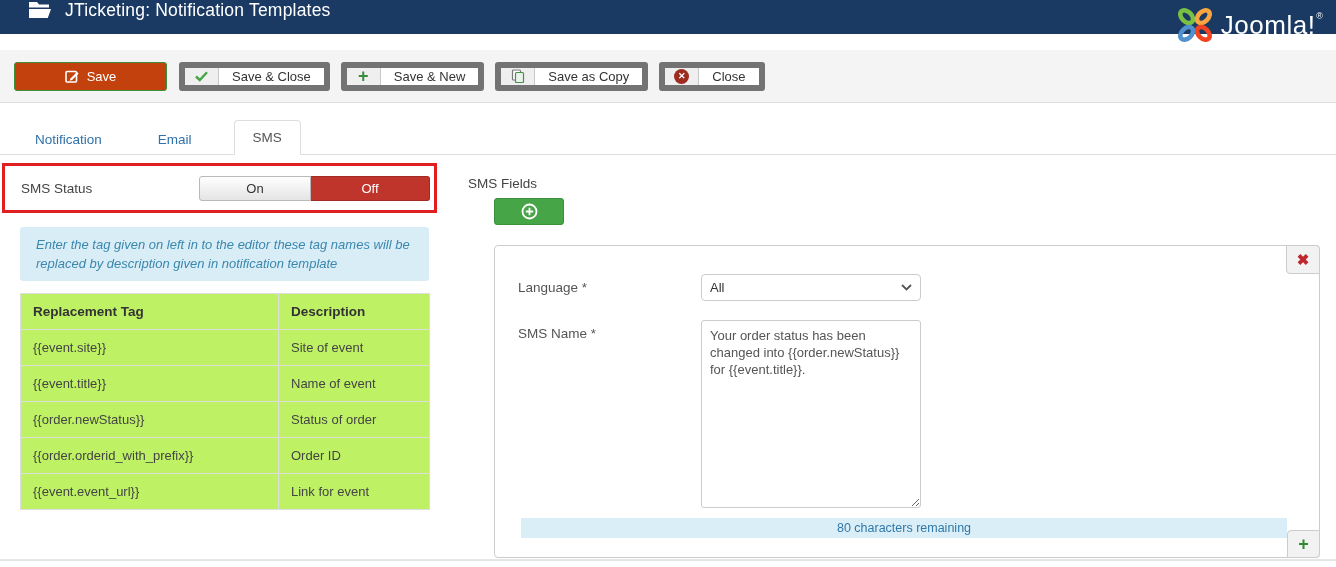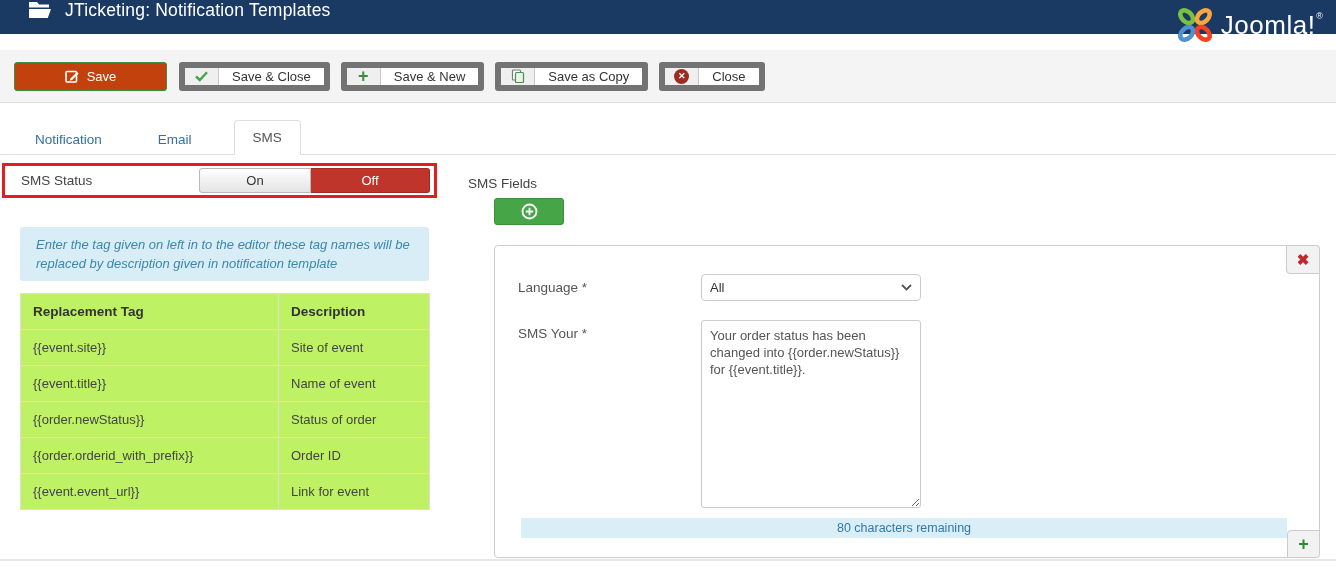--- a/index.html
+++ b/index.html
@@ -22,21 +22,21 @@
   .btn-save .save-label { margin-left:8px; }
   .plus-glyph { color:#3d8b3d; font-size:18px; font-weight:bold; line-height:1; }
   .close-circle { width:15px; height:15px; border-radius:50%; background:#9d2b20; color:#fff; font-size:9px; display:flex; align-items:center; justify-content:center; font-weight:bold; }
 
   
   .tab-bar { position:absolute; top:121px; left:0; width:1336px; height:34px; border-bottom:1px solid #ddd; display:flex; align-items:flex-end; padding-left:21px;gap:28px; }
   .tab { font-size:13.5px; color:#3071a9; padding:8px 14px; cursor:pointer; margin-bottom:-1px; }
   .tab.active { background:#fff; color:#555; border:1px solid #ddd; border-bottom:1px solid #fff; border-radius:4px 4px 0 0; padding:9px 18px; }
 
   
-  .annotation-highlight { position:absolute; left:2px; top:163px; width:435px; height:35px; border:3px solid #e02020; display:flex; align-items:center; }
+  .annotation-highlight { position:absolute; left:2px; top:163px; width:435px; height:50px; border:3px solid #e02020; display:flex; align-items:center; }
   .sms-status-label { font-size:13.5px; color:#444; margin-left:16px; }
   .toggle-group { margin-left:auto; margin-right:4px; display:flex; }
   .toggle-on { width:112px; height:25px; background:linear-gradient(#ffffff,#e4e4e4); border:1px solid #b9b9b9; border-radius:3px 0 0 3px; font-size:13px; color:#333; display:flex; align-items:center; justify-content:center; cursor:pointer; }
   .toggle-off { width:119px; height:25px; background:#bf352c; border:1px solid #a32a22; border-left:none; border-radius:0 3px 3px 0; font-size:13px; color:#fff; display:flex; align-items:center; justify-content:center; cursor:pointer; }
 
   .info-box { position:absolute; left:20px; top:227px; width:409px; background:#d9edf7; border-radius:3px; color:#3a87ad; font-size:13px; line-height:19px; padding:8px 16px;font-style:italic; }
 
   .tag-table { position:absolute; left:20px; top:293px; width:410px; border-collapse:collapse; background:#bef264; }
   .tag-table th, .tag-table td { border:1px solid #ddd; text-align:left; font-weight:normal; }
   .tag-table th { font-size:13.5px; color:#333; font-weight:bold; padding:10px 12px; }
@@ -198,21 +198,21 @@
     <select class="language-select">
       <option>All</option>
     </select>
     <span class="chevron-down-icon">
       <svg width="11" height="7" viewBox="0 0 11 7">
           <path d="M1 1l4.5 4.5L10 1" fill="none" stroke="#555" stroke-width="1.8"></path>
         </svg>
     </span>
   </span>
 
-  <label class="body-label">SMS Your *</label>
+  <label class="body-label">SMS Name *</label>
   <textarea class="sms-body-textarea" style="">Your order status has been changed into {{order.newStatus}} for {{event.title}}.</textarea>
 
   <div class="chars-strip">
     <span>80 characters remaining</span>
   </div>
 
   <button class="add-row-button">
     <span>+</span>
   </button>
 </div>

